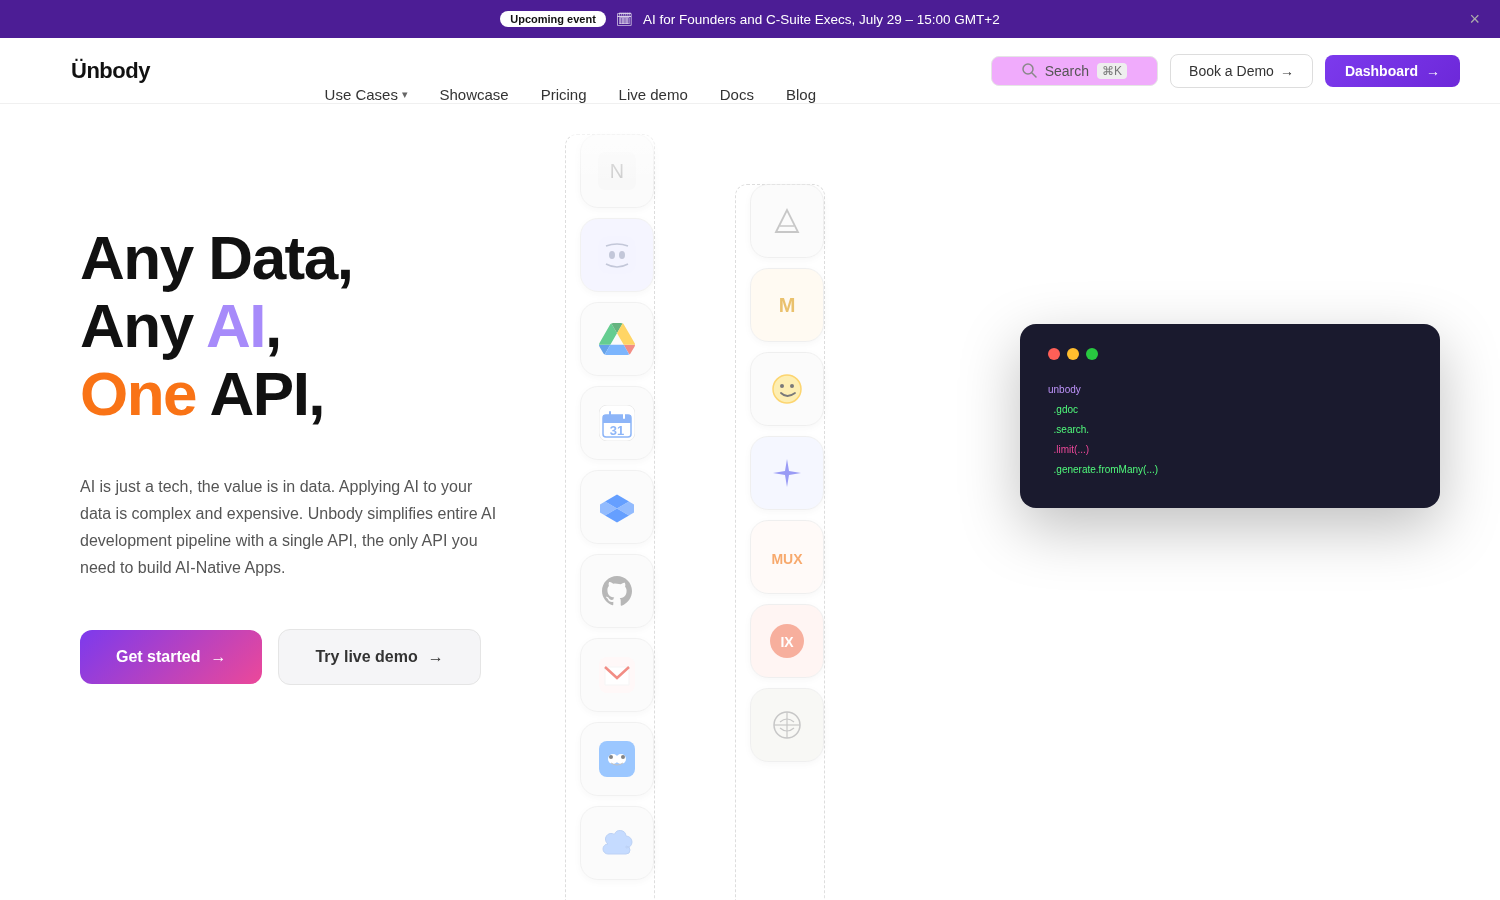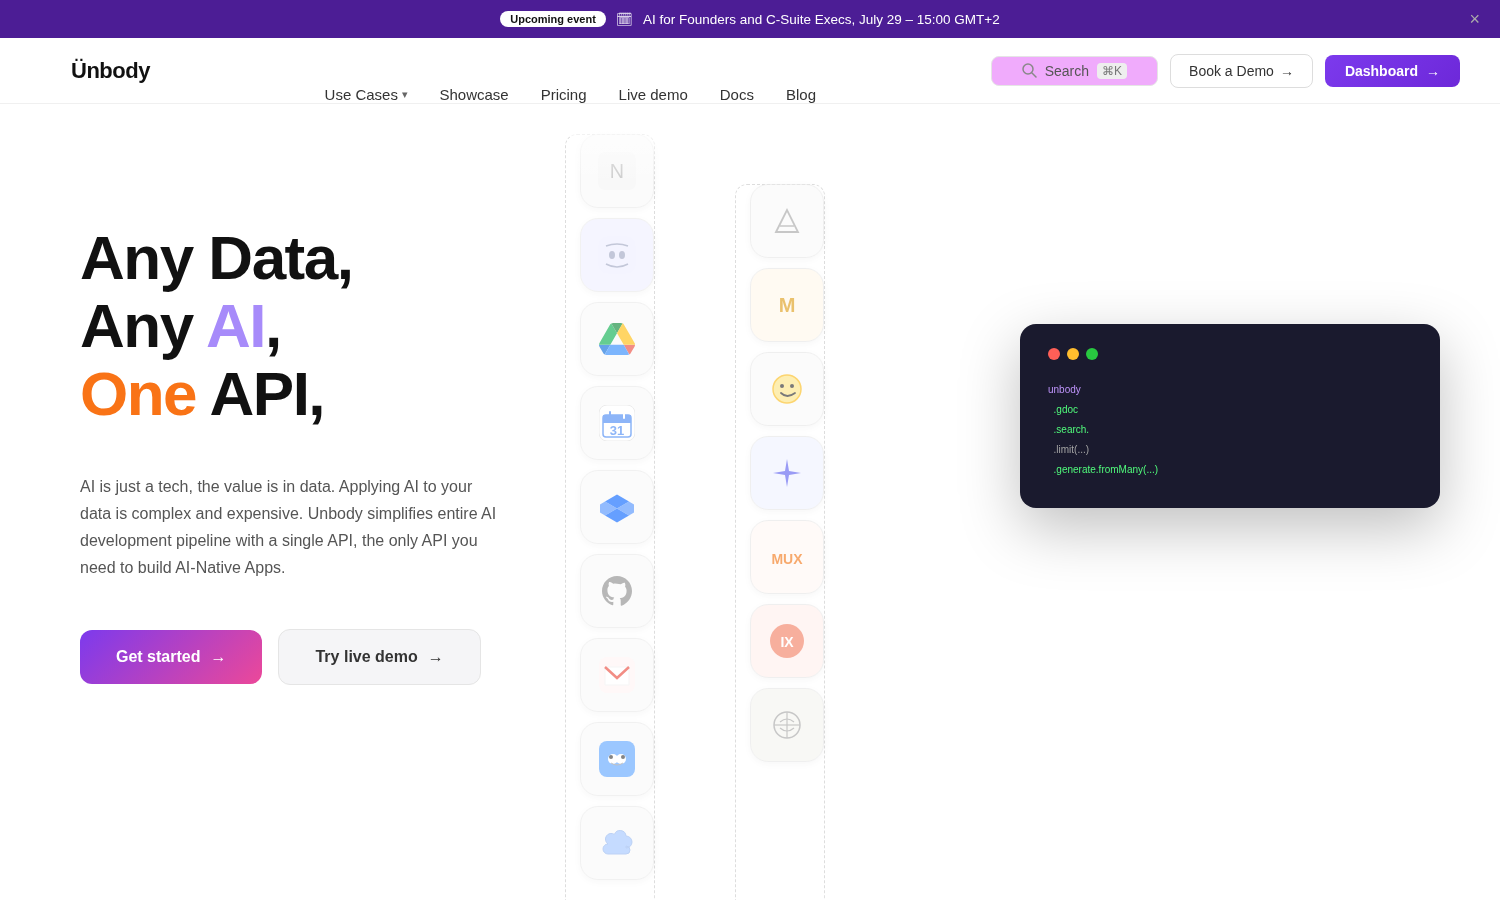--- a/index.html
+++ b/index.html
@@ -268,21 +268,21 @@
     .code-dot.yellow { background: #ffbd2e; }
     .code-dot.green { background: #28c840; }
     .code-body {
       font-family: Liberation Sans, sans-serif;
       font-size: 10px;
       line-height: 2;
     }
     .code-keyword { color: #bd93f9; }
     .code-method { color: #50fa7b; }
     .code-plain { color: #f8f8f2; }
-    .code-dots-arg { color: #a3a3a3; }
+    .code-dots-arg { color: #ec4899; }
 
     
     .col-fade-top {
       position: absolute;
       left: 120px;
       top: 0;
       width: 90px;
       height: 80px;
       background: linear-gradient(to bottom, #fff, transparent);
       z-index: 2;

